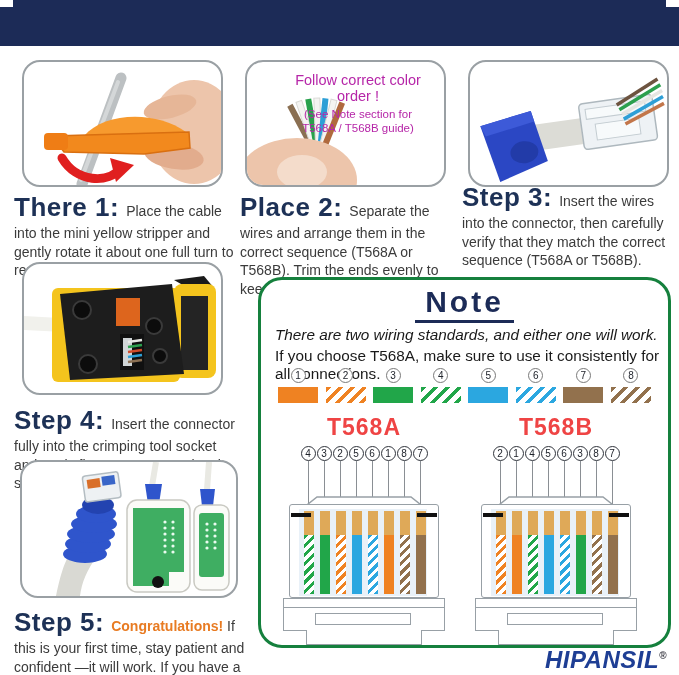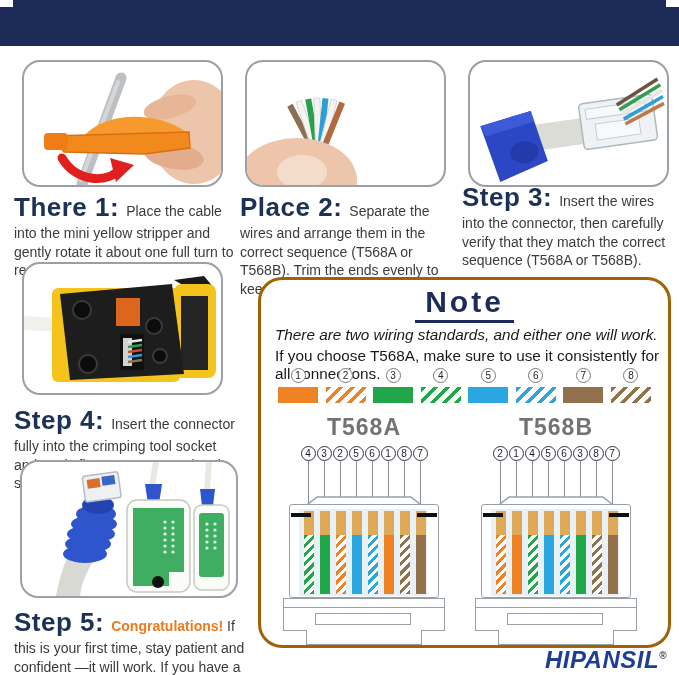--- a/index.html
+++ b/index.html
@@ -23,40 +23,40 @@
   .step-label { font-size:26px; font-weight:bold; color:#1d3156; letter-spacing:0.5px; margin-right:7px; }
   .congrats { color:#e87b22; font-weight:bold; }
 
   
   .s2-overlay { position:absolute; right:6px; top:10px; width:160px; text-align:center; color:#b626a8; }
   .s2-l1 { font-size:14.5px; margin-bottom:3px; }
   .s2-l2, .s2-l3 { font-size:11.5px; line-height:1.25; }
 
   
   .notebox { position:absolute; left:258px; top:277px; width:413px; height:371px;
-             border:3px solid #a16207; border-radius:24px; background:#fff; }
+             border:3px solid #15803d; border-radius:24px; background:#fff; }
   .note-title { position:absolute; top:5px; left:0; width:100%; text-align:center; }
   .note-title span { display:inline-block; font-size:30px; font-weight:bold; color:#1c2b57;
                      letter-spacing:3px; border-bottom:3px solid #1c2b57; padding:0 10px 1px; }
   .note-line { position:absolute; left:14px; width:390px; font-size:15.3px; color:#191919; }
   .note-line.l1 { top:46px;font-style:italic; } .note-line.l2 { top:67px; }
 
   
   .legend { position:absolute; left:0; top:88px; width:100%; display:flex;
             justify-content:space-between; padding:0 16px; }
   .legend-item { width:42px; text-align:center; }
   .legend-num { width:15px; height:15px; margin:0 auto 4px; border:1px solid #7a7a7a; border-radius:50%;
                 font-size:10px; line-height:14px; color:#20242c; background:#fff; }
   .legend-swatch { width:40px; height:16px; margin:0 auto; }
 
   
   .standard { position:absolute; top:134px; width:190px; height:232px; }
   .std-a { left:8px; } .std-b { left:200px; }
   .std-name { position:absolute; top:0; width:100%; text-align:center;
-              font-size:23px; font-weight:bold; color:#737373; letter-spacing:1px; }
+              font-size:23px; font-weight:bold; color:#ef4444; letter-spacing:1px; }
   .pin-circle { position:absolute; top:32px; width:15px; height:15px; border:1.2px solid #30343c;
                 border-radius:50%; font-size:10px; line-height:13px; text-align:center;
                 color:#20242c; background:#fff; }
   .pin-line { position:absolute; top:47px; width:1px; height:49px; background:#8a8f94; }
   .rj45 { position:absolute; top:80px; left:10px; width:170px; height:152px; }
   .rj-hump { position:absolute; top:0; left:0; }
   .rj-body { position:absolute; top:10px; left:10px; width:150px; height:94px;
              border:1.5px solid #98a0a6; border-radius:3px; background:#fff; }
   .rj-window { position:absolute; top:4px; left:9px; width:128px; height:87px; background:#e9f1f8; }
   .rj-mark { position:absolute; top:8px; width:20px; height:3.5px; background:#101010; }
@@ -109,20 +109,25 @@
         <rect x="-3" y="-62" width="6" height="58" fill="#f4f4f2" stroke="#d8d8d4" transform="rotate(-19)"></rect>
         <rect x="-3" y="-62" width="6" height="58" fill="#28a14c" transform="rotate(-10)"></rect>
         <rect x="-3" y="-62" width="6" height="58" fill="#f4f4f2" stroke="#d8d8d4" transform="rotate(-2)"></rect>
         <rect x="-3" y="-62" width="6" height="58" fill="#2d9fd6" transform="rotate(6)"></rect>
         <rect x="-3" y="-62" width="6" height="58" fill="#f4f4f2" stroke="#d8d8d4" transform="rotate(14)"></rect>
         <rect x="-3" y="-62" width="6" height="58" fill="#b06a3e" transform="rotate(22)"></rect>
       </g>
       <ellipse cx="50" cy="118" rx="60" ry="42" fill="#edc5ab"></ellipse>
       <ellipse cx="55" cy="110" rx="25" ry="17" fill="#f4dccb"></ellipse>
     </svg>
+    <div class="s2-overlay">
+      <div class="s2-l1">Follow correct color order !</div>
+      <div class="s2-l2">(See Note section for</div>
+      <div class="s2-l3">T568A / T568B guide)</div>
+    </div>
   </div>
 
   <div class="imgbox" style="left:468px;top:60px;width:201px;height:127px">
     <svg viewBox="0 0 197 123">
       <g transform="rotate(-8 98 70)">
         <rect x="60" y="58" width="72" height="26" fill="#dcdcd6"></rect>
         <path d="M12 52 L64 44 L74 96 L24 110 Z" fill="#2b47c4"></path>
         <path d="M12 52 L64 44 L66 55 L16 63 Z" fill="#3d5ad8"></path>
         <ellipse cx="52" cy="84" rx="14" ry="11" fill="#223ba8"></ellipse>
         <rect x="112" y="44" width="74" height="46" rx="4" fill="#eef2f5" stroke="#aeb8be" stroke-width="1.5"></rect>

